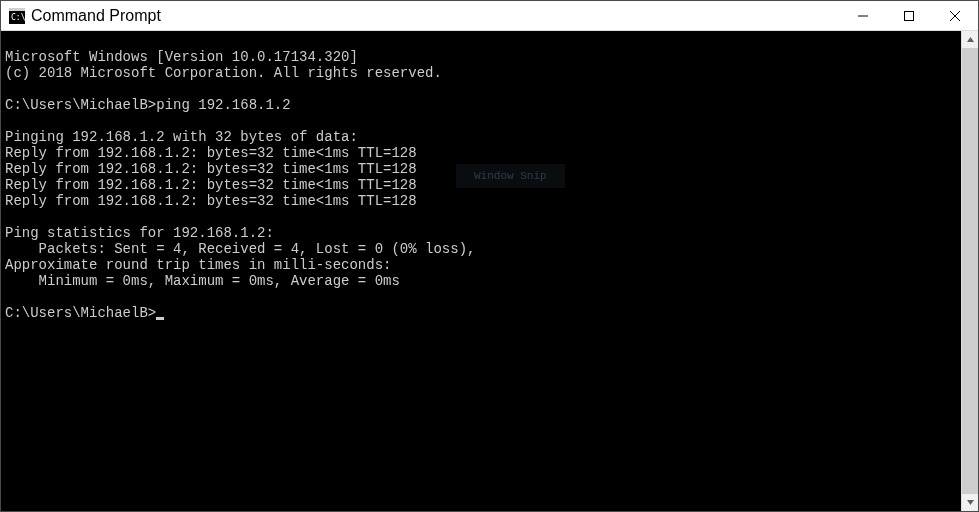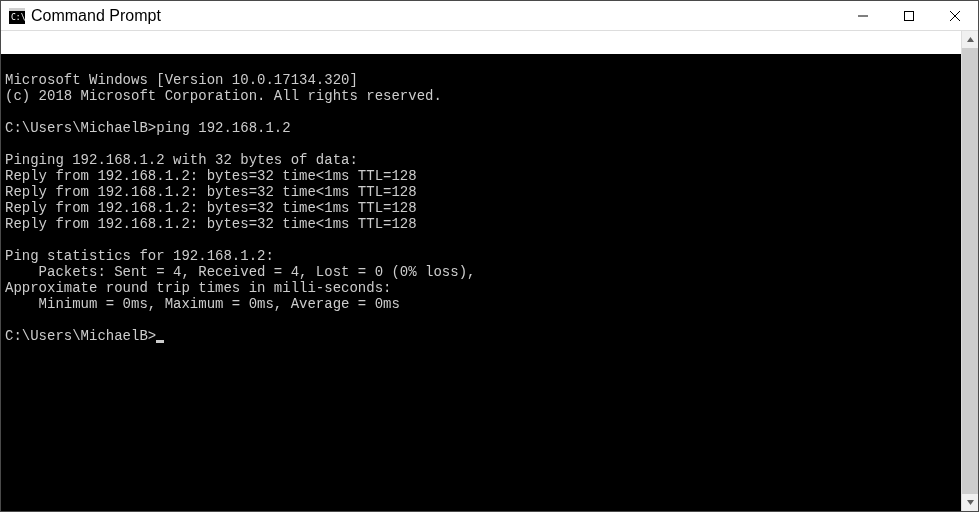--- a/index.html
+++ b/index.html
@@ -154,38 +154,39 @@
       </button>
       <button class="titlebar-btn close">
         <svg viewBox="0 0 10 10">
             <line x1="0" y1="0" x2="10" y2="10" stroke="#000" stroke-width="1"></line>
             <line x1="10" y1="0" x2="0" y2="10" stroke="#000" stroke-width="1"></line>
           </svg>
       </button>
     </div>
   </div>
   <div class="terminal-wrapper">
-    <div class="terminal" style="position:relative;margin-top:23px;">
+    <div class="terminal" style="position:relative;">
 <span>Microsoft Windows [Version 10.0.17134.320]</span>
 <span>(c) 2018 Microsoft Corporation. All rights reserved.</span>
 <span></span>
 <span>C:\Users\MichaelB&gt;</span><span>ping 192.168.1.2</span>
 <span></span>
 <span>Pinging 192.168.1.2 with 32 bytes of data:</span>
 <span>Reply from 192.168.1.2: bytes=32 time&lt;1ms TTL=128</span>
 <span>Reply from 192.168.1.2: bytes=32 time&lt;1ms TTL=128</span>
 <span>Reply from 192.168.1.2: bytes=32 time&lt;1ms TTL=128</span>
 <span>Reply from 192.168.1.2: bytes=32 time&lt;1ms TTL=128</span>
 <span></span>
 <span>Ping statistics for 192.168.1.2:</span>
 <span>    Packets: Sent = 4, Received = 4, Lost = 0 (0% loss),</span>
 <span>Approximate round trip times in milli-seconds:</span>
 <span>    Minimum = 0ms, Maximum = 0ms, Average = 0ms</span>
 <span></span>
 <span>C:\Users\MichaelB&gt;</span><span class="cursor"></span>
+<div class="faded-btn" style="top:133px; left:455px;">Window Snip</div>
     </div>
     <div class="scrollbar">
       <div class="scroll-arrow">
         <svg viewBox="0 0 7 7">
             <polygon points="3.5,1 7,6 0,6"></polygon>
           </svg>
       </div>
       <div class="scroll-track">
         <div class="scroll-thumb"></div>
       </div>

